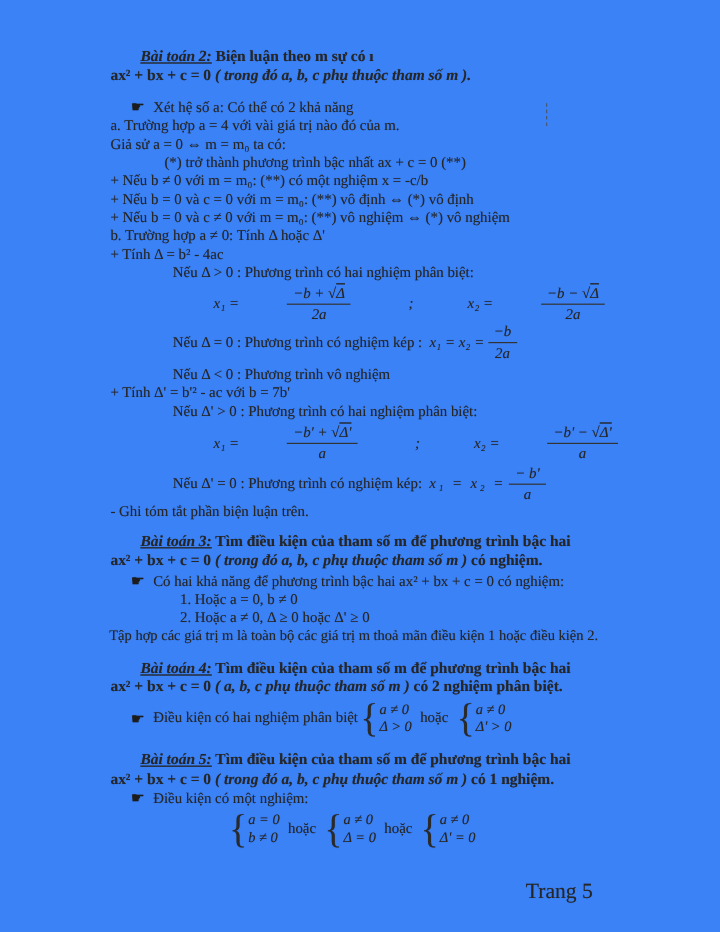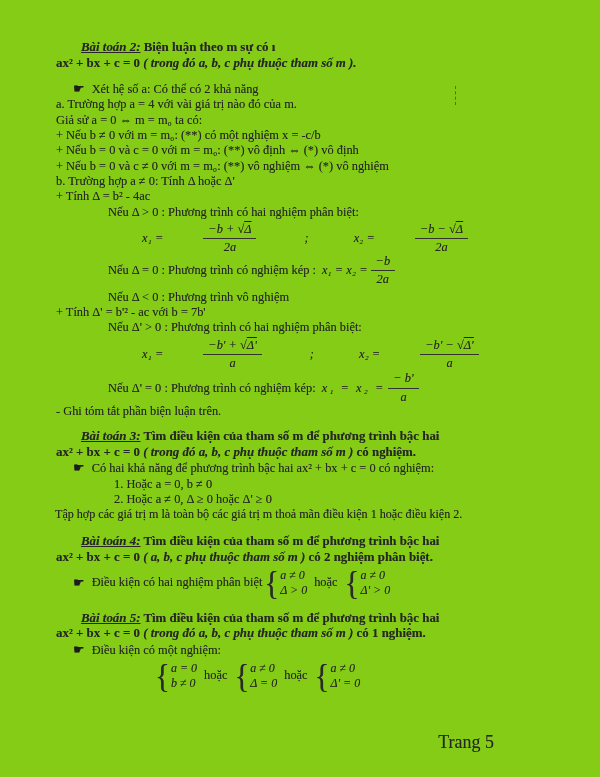--- a/index.html
+++ b/index.html
@@ -5,22 +5,22 @@
   html,body{margin:0;padding:0;}
   body{
     width:600px;height:777px;overflow:hidden;
     background:#ffffff;
     font-family:"Liberation Serif",serif;
     color:#262626;
   }
   .page{
     position:relative;box-sizing:border-box;
     width:600px;height:777px;
-    background:#84cc16;
-    padding:40px 56px 0 56px;
+    background:#3b82f6;
+    padding:40px 56px 0 92px;
     text-shadow:0 0 0.6px rgba(20,20,20,.38);
   }
   .line{font-size:12.4px;line-height:15.3px;white-space:nowrap;}
   .b{font-weight:bold;}
   .i{font-style:italic;}
   .h1{font-size:12.9px;line-height:15.6px;margin-left:25px;}
   .h2{font-size:12.9px;line-height:15.6px;}
   .bt-label{font-weight:bold;font-style:italic;text-decoration:underline;}
   .ind1{margin-left:17px;}   
   .ind2{margin-left:45px;}   
@@ -55,20 +55,21 @@
   <div class="artifact"></div>
 
   <div class="sec">
     <div class="hdr">
       <div class="line h1"><span class="bt-label">Bài toán 2:</span><span class="b"> Biện luận theo m sự có ı</span></div>
       <div class="line h2"><span class="b">ax² + bx + c = 0</span><span class="b i"> ( trong đó a, b, c phụ thuộc tham số m ).</span></div>
     </div>
     <div class="line ind1"><span class="hand">☛</span><span>Xét hệ số a: Có thể có 2 khả năng</span></div>
     <div class="line"><span>a. Trường hợp a = 4 với vài giá trị nào đó của m.</span></div>
     <div class="line"><span>Giả sử a = 0 ⇔ m = m₀ ta có:</span></div>
+    <div class="line ind2"><span>(*) trở thành phương trình bậc nhất ax + c = 0 (**)</span></div>
     <div class="line"><span>+ Nếu b ≠ 0 với m = m₀: (**) có một nghiệm x = -c/b</span></div>
     <div class="line"><span>+ Nếu b = 0 và c = 0 với m = m₀: (**) vô định ⇔ (*) vô định</span></div>
     <div class="line"><span>+ Nếu b = 0 và c ≠ 0 với m = m₀: (**) vô nghiệm ⇔ (*) vô nghiệm</span></div>
     <div class="line"><span>b. Trường hợp a ≠ 0: Tính Δ hoặc Δ'</span></div>
     <div class="line"><span>+ Tính Δ = b² - 4ac</span></div>
     <div class="line ind3"><span>Nếu Δ &gt; 0 : Phương trình có hai nghiệm phân biệt:</span></div>
 
     <div class="formula-row">
       <span>x₁ =</span>
       <span class="frac">

